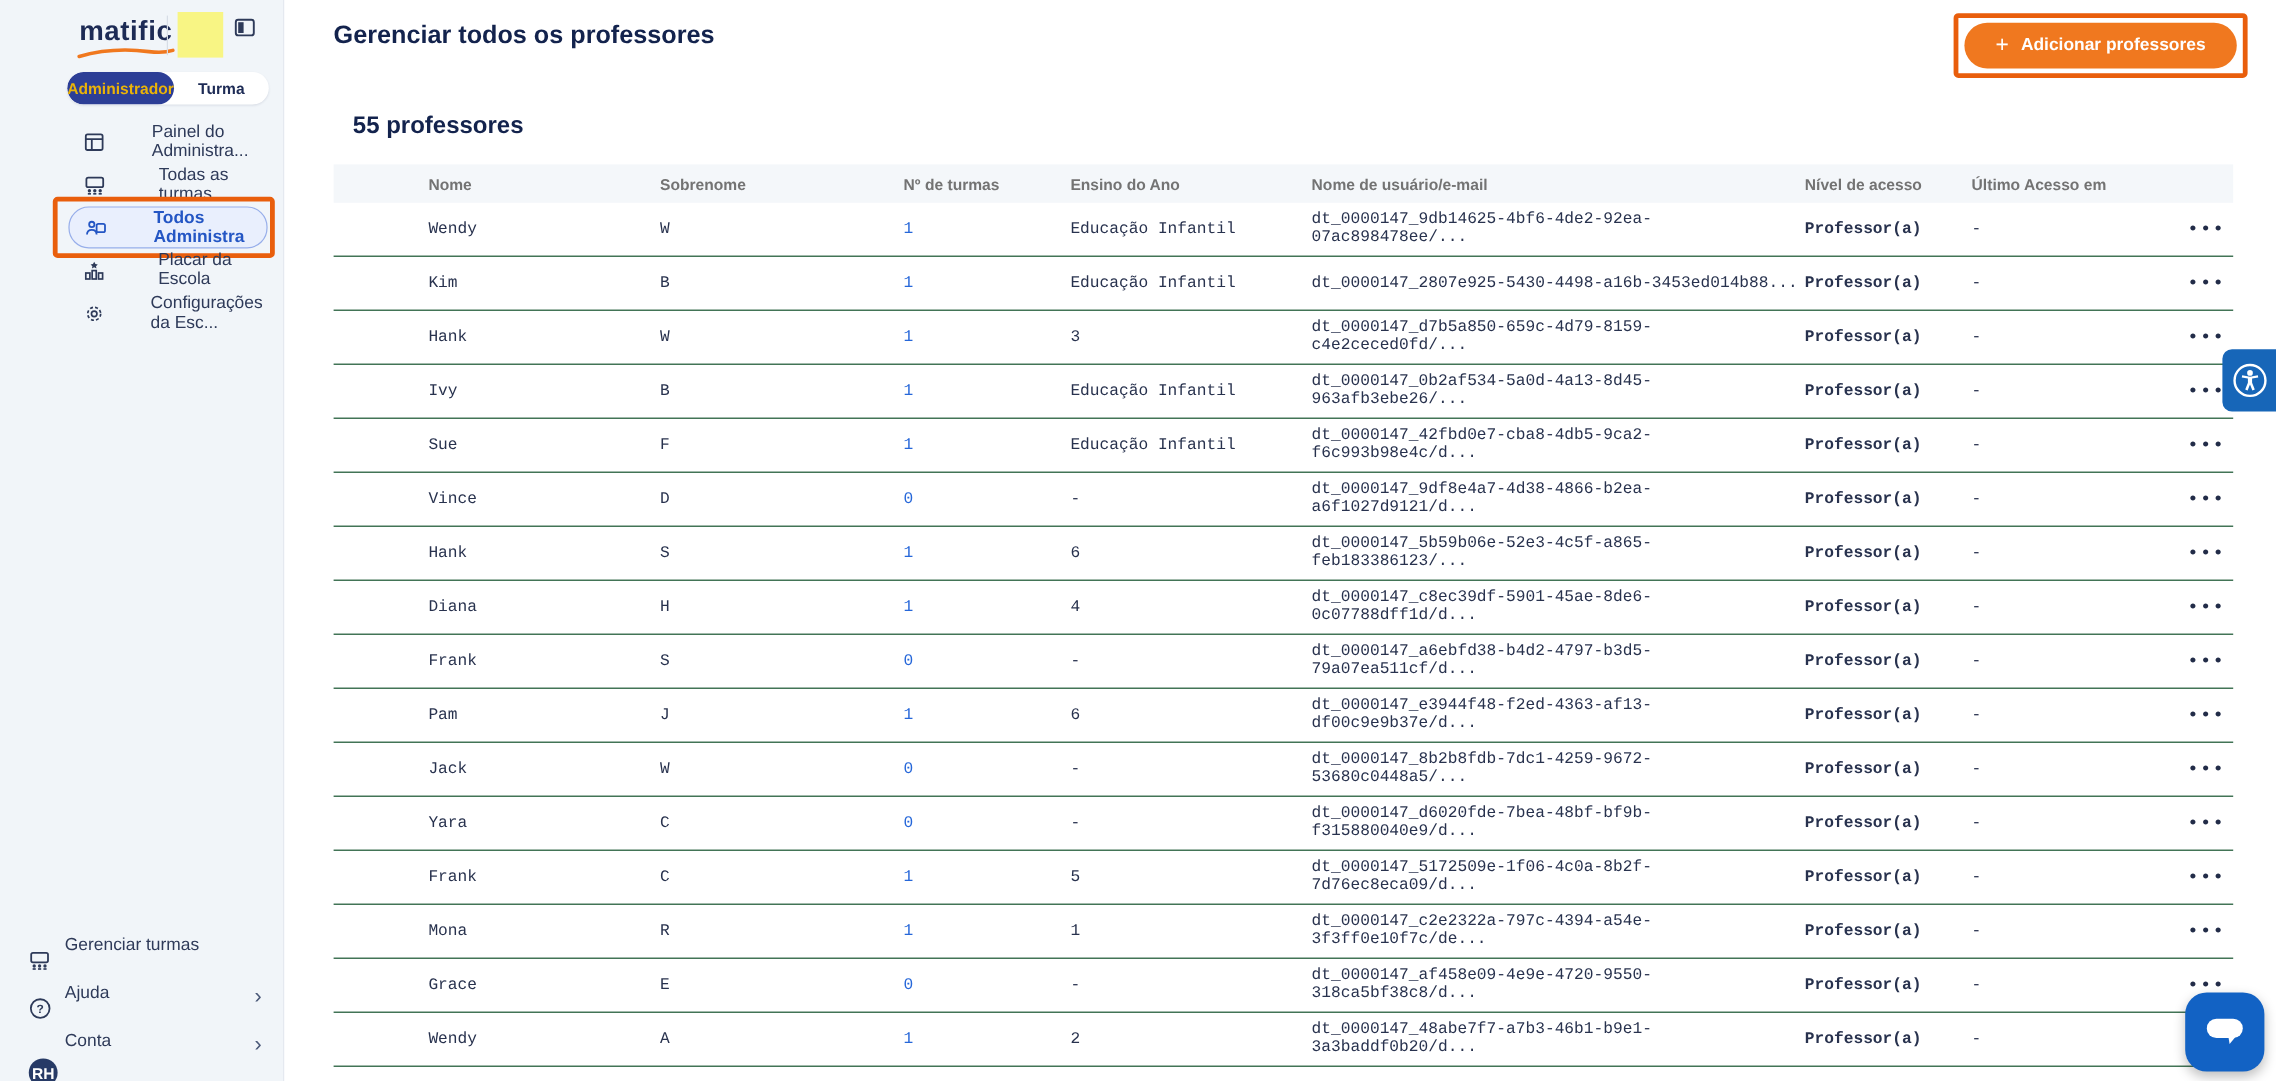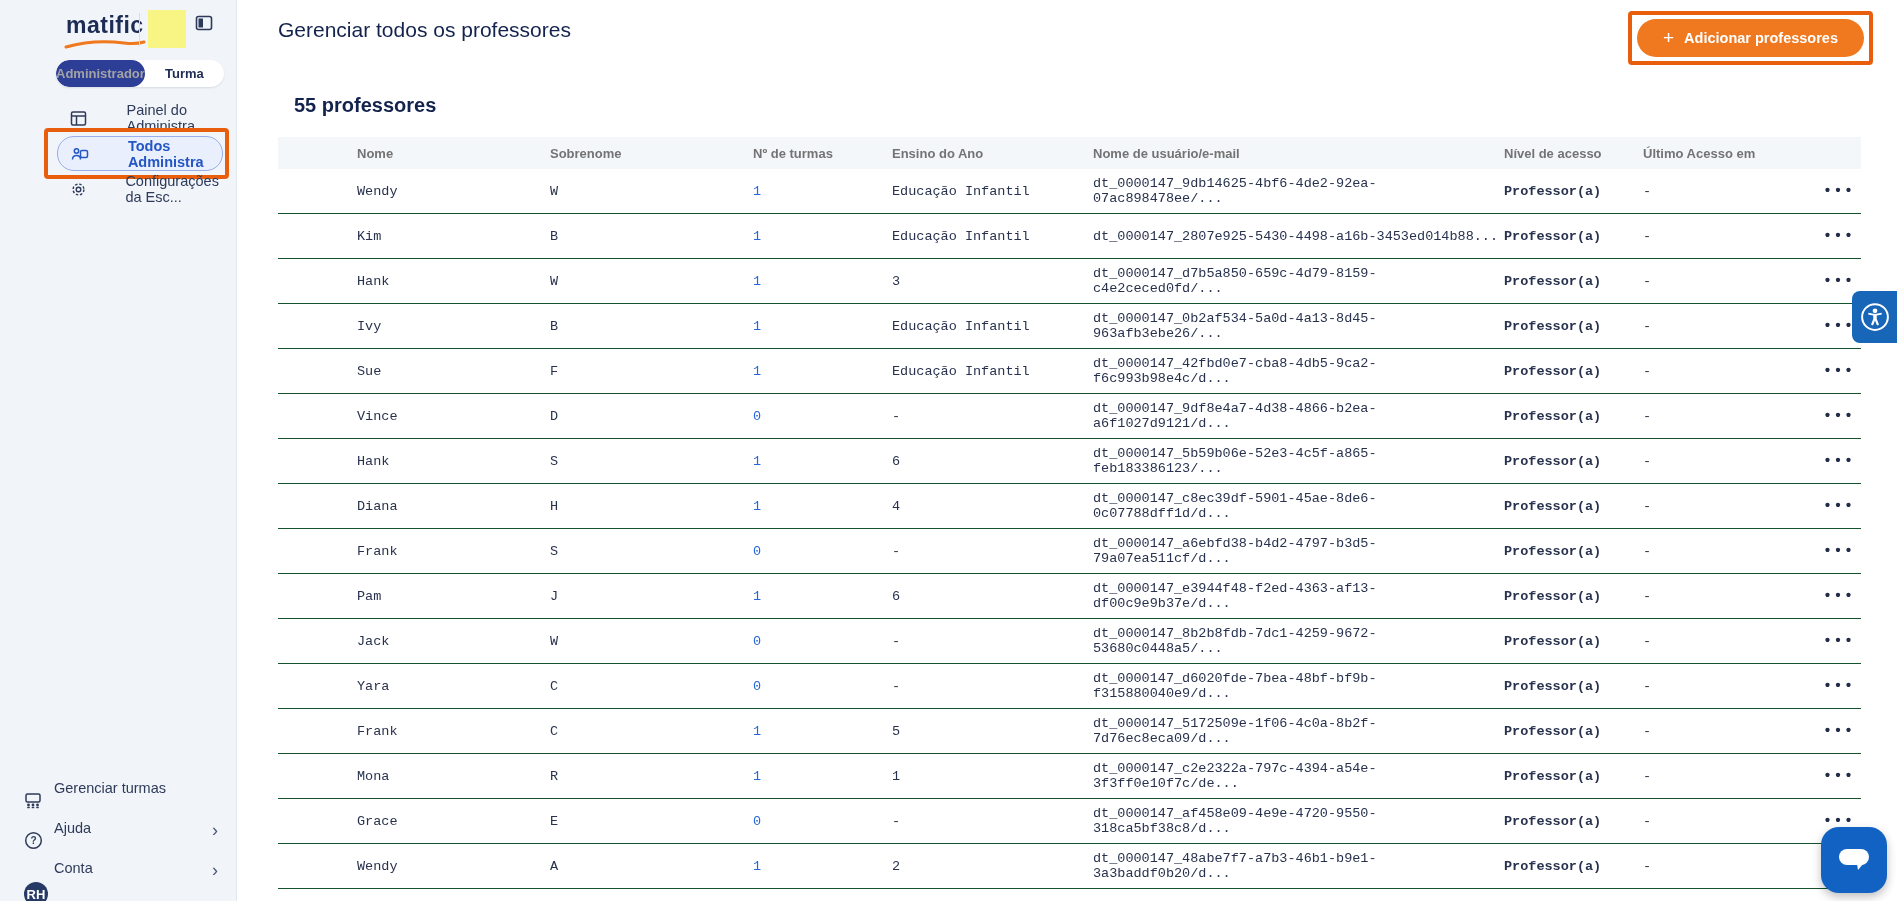--- a/index.html
+++ b/index.html
@@ -13,21 +13,21 @@
   .logo { position:absolute; left:22px; top:12px; }
   .logo-text { font-size:23px; font-weight:700; letter-spacing:.5px; color:#1d2b55; }
   .logo-swoosh { position:absolute; left:-2px; top:26px; }
   .logo-divider { position:absolute; left:95px; top:13px; width:1px; height:33px; background:#d7dde6; }
   .school-logo { position:absolute; left:104px; top:10px; width:38px; height:38px; background:#f8f584; }
   .collapse-btn { position:absolute; right:23px; top:14px; width:18px; height:18px; cursor:pointer; }
 
   .toggle-pill { display:flex; margin:0 12px; height:27px; background:#ffffff; border-radius:14px;
     box-shadow:0 1px 2px rgba(30,43,85,.12); overflow:hidden; font-size:13px; font-weight:700; }
   .toggle-seg { flex:1.15; display:flex; align-items:center; justify-content:center; color:#1d2b55; cursor:pointer; }
-  .toggle-seg.active { flex:1; background:#2c3e96; color:#a3a3a3; border-radius:14px; }
+  .toggle-seg.active { flex:1; background:#2c3e96; color:#eab308; border-radius:14px; }
 
   .nav { margin-top:13px; }
   .nav-item { position:relative; display:flex; align-items:center; height:36px; padding-left:26px;
     font-size:14.5px; color:#2e3a59; cursor:pointer;gap:36px; }
   .nav-item .ic { width:27px; display:flex; align-items:center; justify-content:flex-start; }
   .nav-item.active { height:35px; margin:0 13px; padding-left:13px; background:#e9effd;
     border:1px solid #97aeea; border-radius:17px; color:#2456c4; font-weight:600; }
   .annotated-item { position:relative; }
   .annotated-item::after { content:""; position:absolute; left:0px; right:7px; top:-8px; bottom:-8px;
     border:4px solid #e95e0c; border-radius:4px; pointer-events:none; }
@@ -35,21 +35,21 @@
   .sidebar-footer { position:absolute; left:0; right:0; top:780px; }
   .foot-item { display:flex; height:40px; padding:0 18px 0 24px;
     font-size:14.5px; color:#2e3a59; cursor:pointer; }
   .foot-item .ic { width:30px; display:flex; align-items:center; }
   .foot-item .chev { margin-left:auto; font-size:18px; color:#4a5878; }
   .avatar { width:24px; height:24px; border-radius:50%; background:#273a66; color:#fff;
     font-size:13px; font-weight:700; display:flex; align-items:center; justify-content:center;margin-top:28px; }
 
   
   .main { position:absolute; left:237px; top:0; right:0; height:901px; background:#fff; }
-  .page-title { position:absolute; left:41px; top:18px; font-size:21px; font-weight:400; color:#13234d; }
+  .page-title { position:absolute; left:41px; top:18px; font-size:21px; font-weight:700; color:#13234d; }
 
   .add-btn-annotation { position:absolute; top:11px; right:24px; border:4px solid #e95e0c;
     border-radius:4px; padding:4px 5px; }
   .add-btn { display:flex; align-items:center; gap:10px; background:#f0781f; color:#fff;
     border:none; border-radius:19px; height:38px; padding:0 26px; font-size:14.5px; font-weight:700;
     font-family:inherit; cursor:pointer; }
   .add-btn .plus { font-size:19px; font-weight:400; }
 
   .count-label { position:absolute; left:57px; top:94px; font-size:20px; font-weight:700; color:#13234d; }
 
@@ -98,36 +98,61 @@
   <div class="nav">
     <div class="nav-item">
       <span class="ic">
         <svg width="17" height="17" viewBox="0 0 17 17">
             <rect x="1.5" y="2" width="14" height="13" rx="1.5" fill="none" stroke="#2e3a59" stroke-width="1.5"></rect>
             <line x1="1.5" y1="6" x2="15.5" y2="6" stroke="#2e3a59" stroke-width="1.5"></line>
             <line x1="6.5" y1="6" x2="6.5" y2="15" stroke="#2e3a59" stroke-width="1.5"></line>
           </svg>
       </span>
       <span>Painel do Administra...</span>
+    </div>
+    <div class="nav-item">
+      <span class="ic">
+        <svg width="18" height="17" viewBox="0 0 18 17">
+            <rect x="2" y="2" width="14" height="8" rx="1.5" fill="none" stroke="#2e3a59" stroke-width="1.5"></rect>
+            <circle cx="4.5" cy="13" r="1.4" fill="#2e3a59"></circle>
+            <circle cx="9" cy="13" r="1.4" fill="#2e3a59"></circle>
+            <circle cx="13.5" cy="13" r="1.4" fill="#2e3a59"></circle>
+            <rect x="3.2" y="14.8" width="2.6" height="1.4" fill="#2e3a59"></rect>
+            <rect x="7.7" y="14.8" width="2.6" height="1.4" fill="#2e3a59"></rect>
+            <rect x="12.2" y="14.8" width="2.6" height="1.4" fill="#2e3a59"></rect>
+          </svg>
+      </span>
+      <span>Todas as turmas</span>
     </div>
     <div class="annotated-item">
       <div class="nav-item active">
         <span class="ic">
           <svg width="18" height="16" viewBox="0 0 18 16">
               <circle cx="5.5" cy="5" r="2.2" fill="none" stroke="#2456c4" stroke-width="1.5"></circle>
               <path d="M1.5 13.5 Q1.5 9.5 5.5 9.5 Q9.5 9.5 9.5 13.5" fill="none" stroke="#2456c4" stroke-width="1.5"></path>
               <rect x="9.5" y="4.5" width="7" height="7" rx="1.5" fill="#e9effd" stroke="#2456c4" stroke-width="1.5"></rect>
             </svg>
         </span>
         <span>Todos Administra</span>
       </div>
     </div>
     <div class="nav-item">
       <span class="ic">
         <svg width="17" height="17" viewBox="0 0 17 17">
+            <path d="M8.5 1.2 l1 1.9 2 .3 -1.5 1.4 .4 2 -1.9 -1 -1.9 1 .4 -2 -1.5 -1.4 2 -.3 z" fill="#2e3a59"></path>
+            <rect x="1.5" y="10.5" width="3.4" height="5" fill="none" stroke="#2e3a59" stroke-width="1.4"></rect>
+            <rect x="6.8" y="8.5" width="3.4" height="7" fill="none" stroke="#2e3a59" stroke-width="1.4"></rect>
+            <rect x="12.1" y="10.5" width="3.4" height="5" fill="none" stroke="#2e3a59" stroke-width="1.4"></rect>
+          </svg>
+      </span>
+      <span>Placar da Escola</span>
+    </div>
+    <div class="nav-item">
+      <span class="ic">
+        <svg width="17" height="17" viewBox="0 0 17 17">
             <circle cx="8.5" cy="8.5" r="2.3" fill="none" stroke="#2e3a59" stroke-width="1.4"></circle>
             <circle cx="8.5" cy="8.5" r="5.4" fill="none" stroke="#2e3a59" stroke-width="1.4" stroke-dasharray="2.5 1.75"></circle>
           </svg>
       </span>
       <span>Configurações da Esc...</span>
     </div>
   </div>
 
   <div class="sidebar-footer">
     <div class="foot-item">

